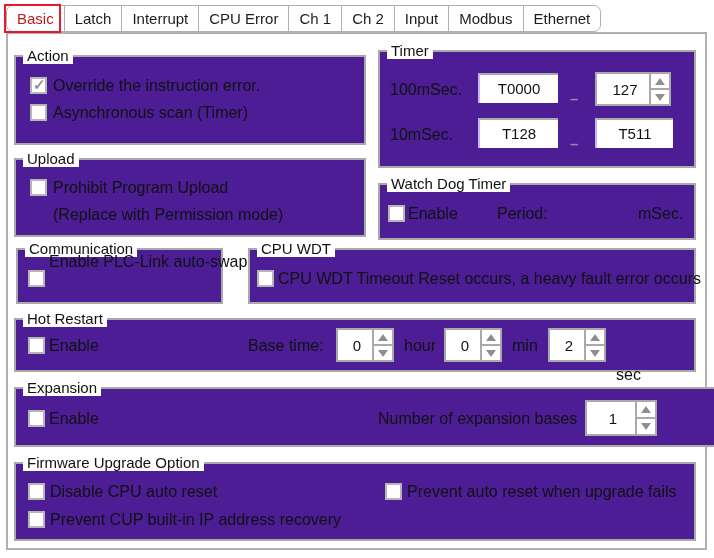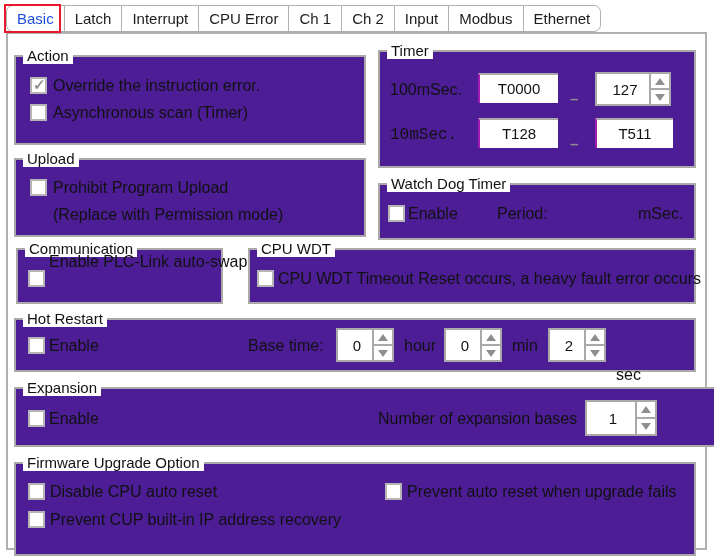--- a/index.html
+++ b/index.html
@@ -18,21 +18,21 @@
   .tabstrip {
     position: absolute; left: 6px; top: 5px; height: 27px;
     display: inline-flex; align-items: stretch;
     border: 1.5px solid #b0b0b0; border-radius: 7px; background: #fff;
   }
   .tab {
     display: flex; align-items: center; padding: 0 10px;
     font-size: 15px; color: #1c1c1c; white-space: nowrap; cursor: default;
   }
   .tab + .tab { border-left: 1.5px solid #b0b0b0; }
-  .tab.selected { color: #1d4ed8; }
+  .tab.selected { color: #b91c1c; }
   .red-box {
     position: absolute; left: 4px; top: 4px; width: 57px; height: 29px;
     border: 2px solid #e8192c; pointer-events: none; z-index: 5;
   }
 
   
   .panel {
     position: absolute; left: 6px; top: 32px; width: 701px; height: 518px;
     border: 2px solid #b0b0b0; background: #fff;
   }
@@ -54,21 +54,21 @@
   }
   .cb.checked::after {
     content: "\2713";
     position: absolute; left: 1px; top: -3px;
     font-size: 15px; font-weight: bold; color: #8f8f8f;
   }
 
   
   .ro-field {
     position: absolute; height: 30px;
-    border-top: 2px solid #a9a9a9; border-left: 2px solid #a21caf;
+    border-top: 2px solid #a9a9a9; border-left: 2px solid #c4b5fd;
     text-align: center; font-size: 15px; line-height: 28px; background: #fff;
   }
   .dash { position: absolute; font-size: 15px; color: #8f8f8f; font-weight: bold; }
 
   
   .spinner {
     position: absolute; display: flex; align-items: stretch;
     border: 2px solid #a9a9a9; background: #fff;
   }
   .spin-num {
@@ -128,21 +128,21 @@
     <div class="spin-num">127</div>
     <div class="spin-btns">
       <div class="spin-up">
           <span class="tri-up"></span>
         </div>
       <div class="spin-down">
           <span class="tri-down"></span>
         </div>
     </div>
   </div>
-  <span class="lbl" style="left:390px; top:126px;font-family:Liberation Mono, monospace;">10mSec.</span>
+  <span class="lbl" style="left:390px; top:126px;">10mSec.</span>
   <div class="ro-field" style="left:478px; top:118px; width:80px;">T128</div>
   <span class="dash" style="left:570px; top:135px;">–</span>
   <div class="ro-field" style="left:595px; top:118px; width:78px;">T511</div>
 
   <div class="group" style="left:14px; top:158px; width:352px; height:79px;">
     <span class="legend">Upload</span>
   </div>
   <span class="cb" style="left:30px; top:179px;"></span>
   <span class="lbl" style="left:53px; top:179px;">Prohibit Program Upload</span>
   <span class="lbl note" style="left:53px; top:206px;">(Replace with Permission mode)</span>
@@ -221,21 +221,21 @@
     <div class="spin-btns">
       <div class="spin-up">
           <span class="tri-up"></span>
         </div>
       <div class="spin-down">
           <span class="tri-down"></span>
         </div>
     </div>
   </div>
 
-  <div class="group" style="left:14px; top:462px; width:682px; height:94px;">
+  <div class="group" style="left:14px; top:462px; width:682px; height:79px;">
     <span class="legend">Firmware Upgrade Option</span>
   </div>
   <span class="cb" style="left:28px; top:483px;"></span>
   <span class="lbl" style="left:50px; top:483px;">Disable CPU auto reset</span>
   <span class="cb" style="left:385px; top:483px;"></span>
   <span class="lbl" style="left:407px; top:483px;">Prevent auto reset when upgrade fails</span>
   <span class="cb" style="left:28px; top:511px;"></span>
   <span class="lbl" style="left:50px; top:511px;">Prevent CUP built-in IP address recovery</span>
 
 </div>

